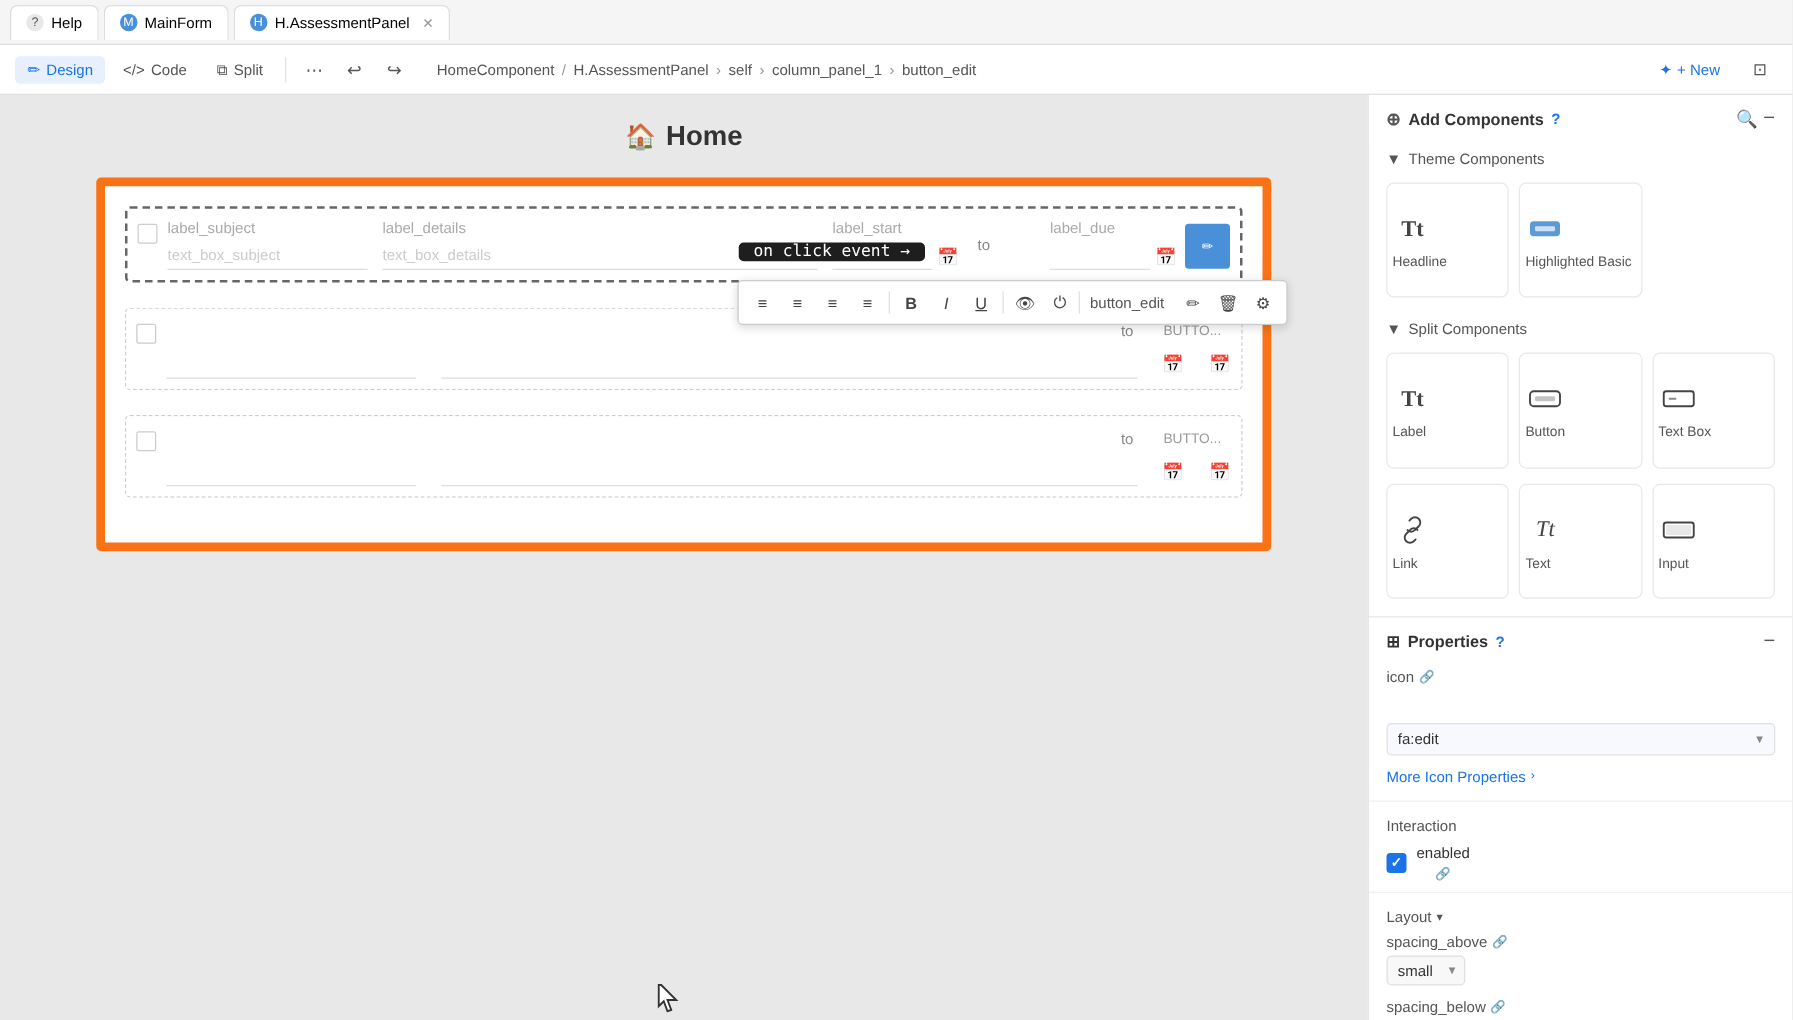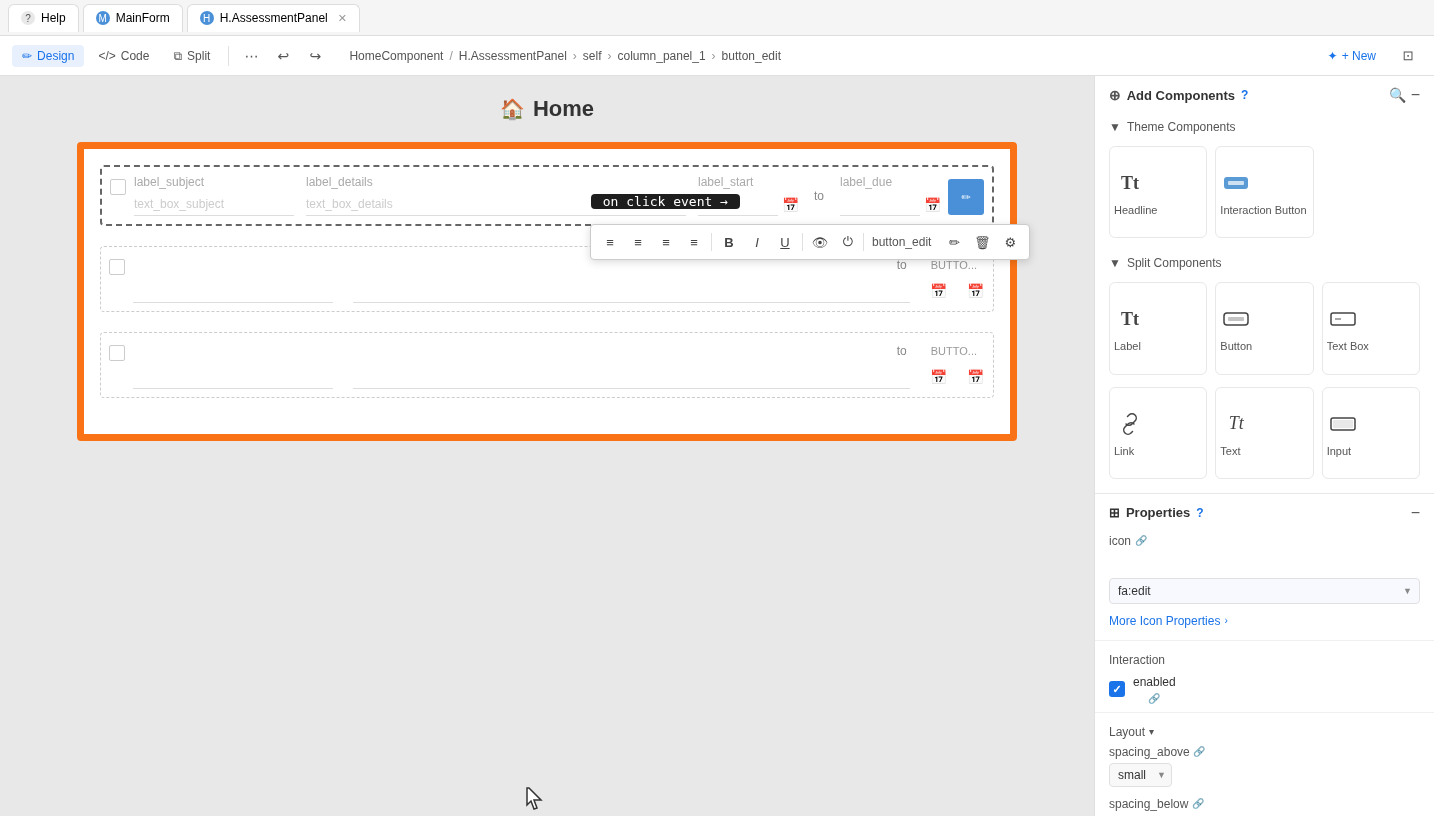--- a/index.html
+++ b/index.html
@@ -301,21 +301,21 @@
               <input class="field-input" type="text" placeholder="text_box_details" style="">
             </div>
             <div class="field-group" style="width:100px;">
               <span class="field-label">label_start</span>
               <div class="date-field">
                 <input class="field-input" type="text" style="width: 80px;">
                 <span class="calendar-icon">📅</span>
               </div>
             </div>
             <span class="to-label">to</span>
-            <div class="field-group" style="width:100px;">
+            <div class="field-group" style="width:100px;margin-left:32px;">
               <span class="field-label">label_due</span>
               <div class="date-field">
                 <input class="field-input" type="text" style="width: 80px;">
                 <span class="calendar-icon">📅</span>
               </div>
             </div>
           </div>
           <button class="row-action-btn edit-btn" style="background:#4a90d9;">
             <span>✏</span>
           </button>
@@ -389,21 +389,21 @@
           <div class="component-icon" style="font-family:serif; font-weight:bold; font-size:18px;">Tt</div>
           <span class="component-label">Headline</span>
         </div>
         <div class="component-item">
           <div class="component-icon">
             <svg width="28" height="28" viewBox="0 0 28 28" fill="none">
               <rect x="2" y="8" width="24" height="12" rx="3" fill="#5b9bd5"></rect>
               <rect x="6" y="12" width="16" height="4" rx="1" fill="white" opacity="0.7"></rect>
             </svg>
           </div>
-          <span class="component-label">Interaction Button</span>
+          <span class="component-label">Highlighted Basic</span>
         </div>
       </div>
 
       <div class="section-title">
         <span>▼</span>
         <span>Split Components</span>
       </div>
       <div class="component-grid">
         <div class="component-item">
           <div class="component-icon" style="font-family:serif; font-weight:bold; font-size:18px;">Tt</div>

